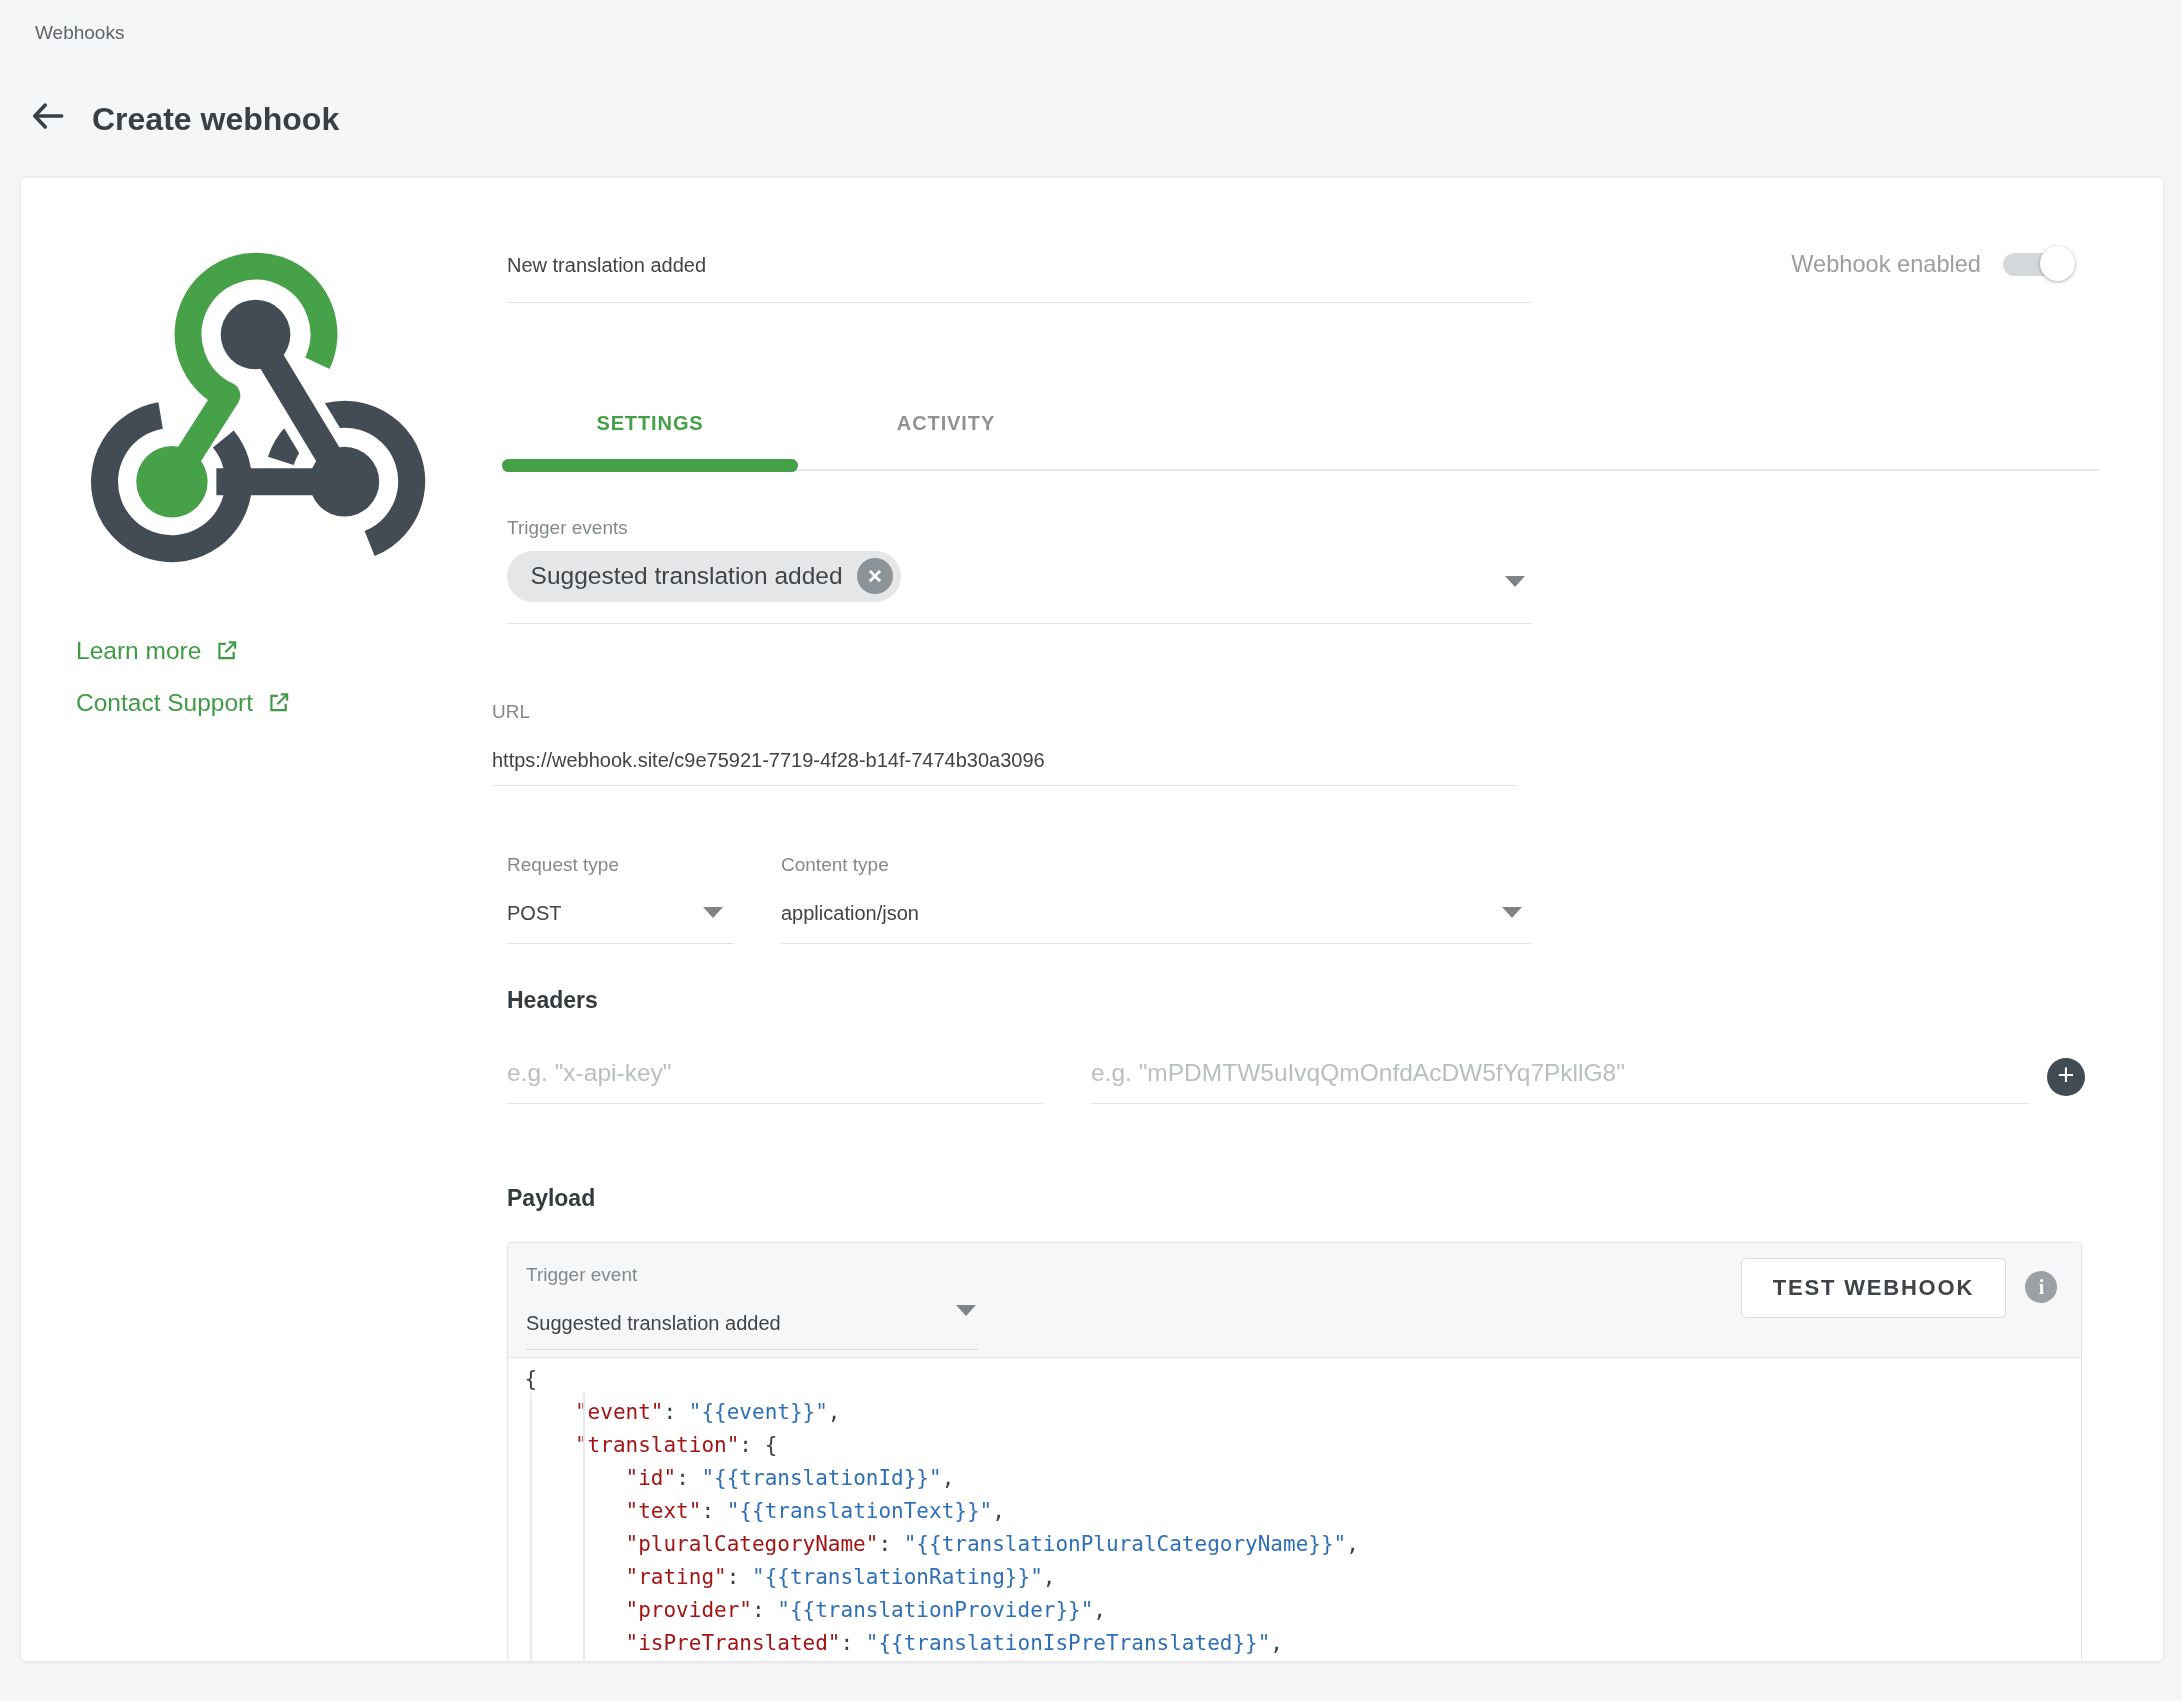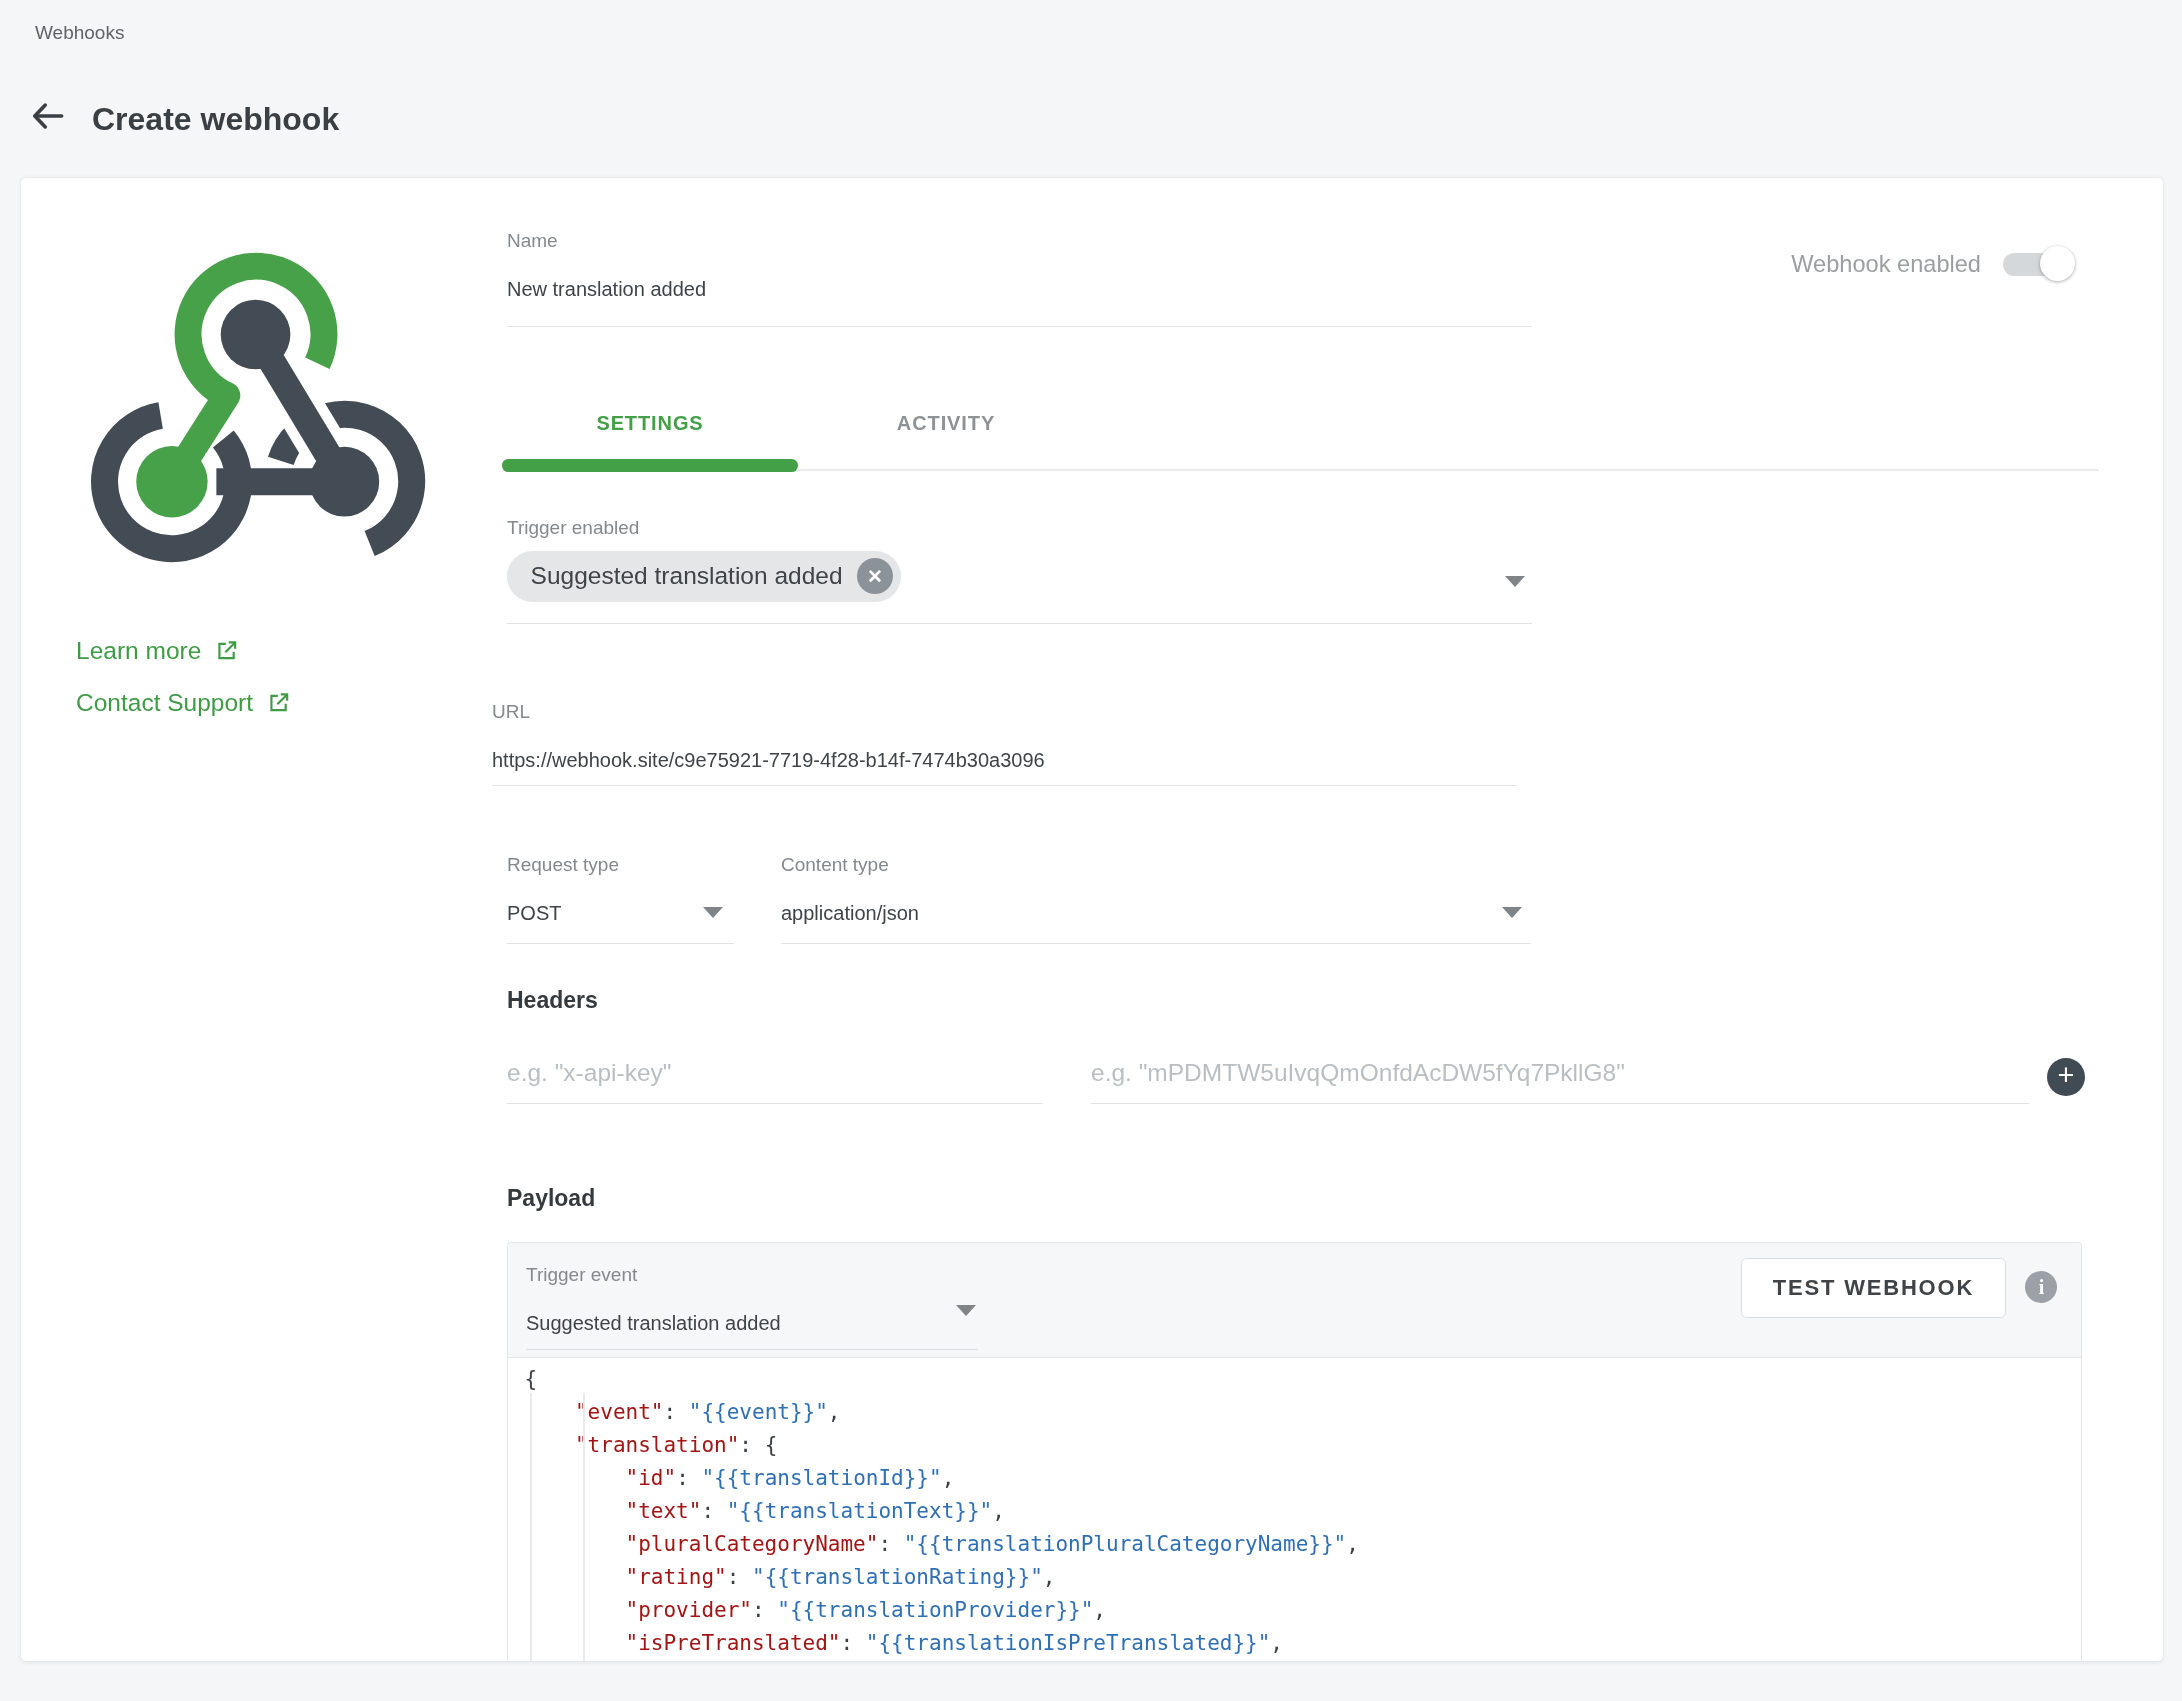--- a/index.html
+++ b/index.html
@@ -135,39 +135,38 @@
             <g fill="none" stroke="#3f9b45" stroke-width="2.2">
               <path d="M11 5H4.5v14.5H19V13"></path>
               <path d="M14 3.5h6.5V10"></path>
               <path d="M20 4l-9.5 9.5"></path>
             </g>
           </svg>
       </span>
     </a>
 
     <div class="field name-field">
-      <div class="field-label">Name</div>
       <input class="field-value" readonly="" value="New translation added" style="">
     </div>
 
     <div class="enable-row">
       <span class="enable-label">Webhook enabled</span>
       <div class="switch">
         <div class="switch-knob"></div>
       </div>
     </div>
 
     <div class="tabs">
       <div class="tab active">SETTINGS</div>
       <div class="tab">ACTIVITY</div>
       <div class="tab-indicator"></div>
     </div>
 
     <div class="field trigger-field">
-      <div class="field-label">Trigger enabled</div>
+      <div class="field-label">Trigger events</div>
       <div class="chip-row">
         <span class="chip">
           <span>Suggested translation added</span>
           <span class="chip-x">✕</span>
         </span>
       </div>
       <div class="caret caret-abs" style="right:7.3px; bottom:36px;"></div>
     </div>
 
     <div class="field url-field">

